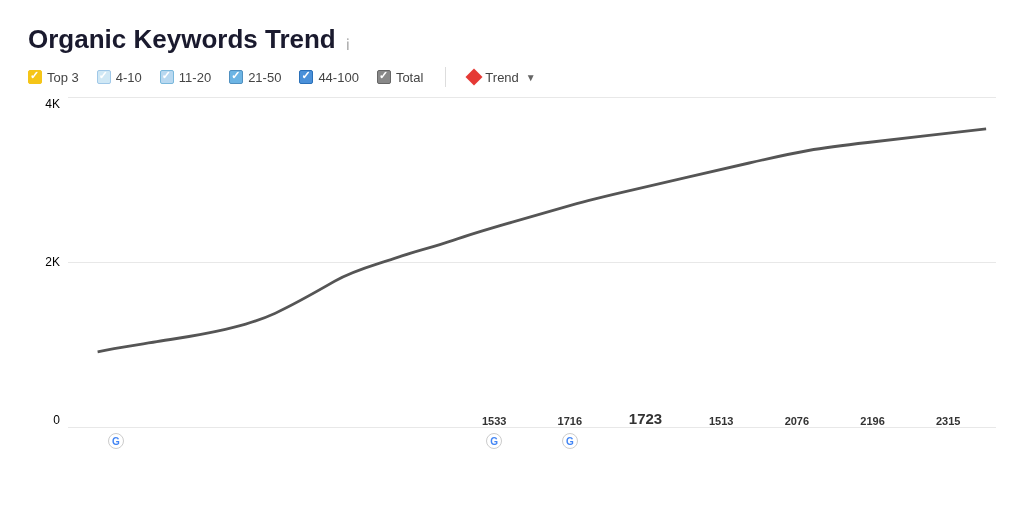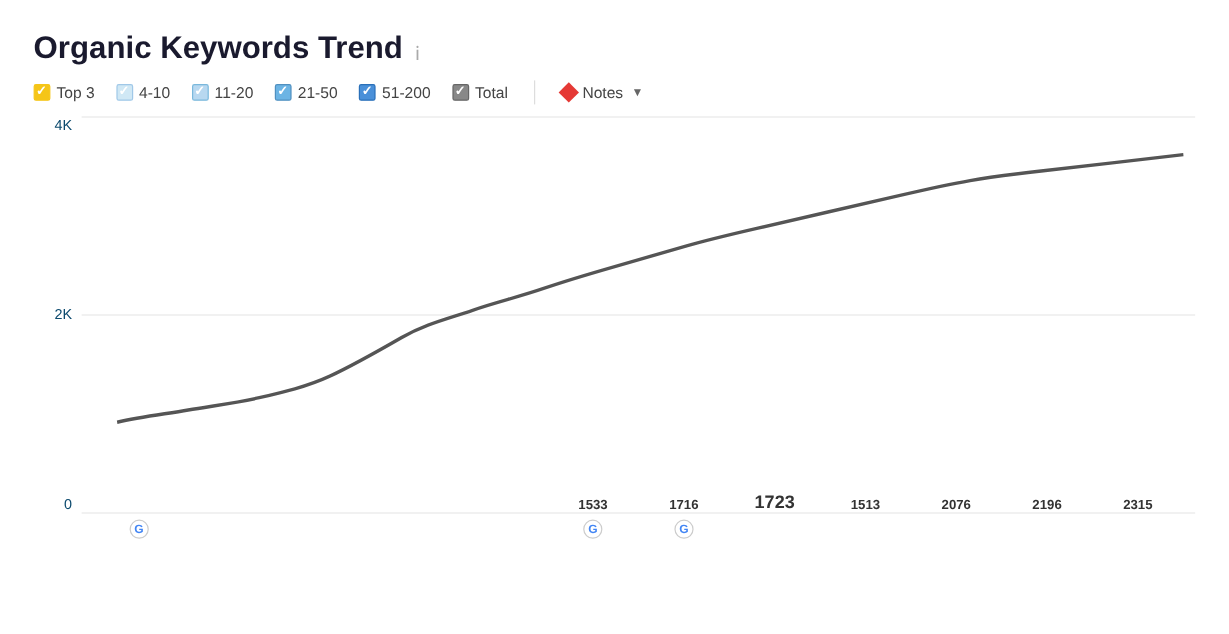--- a/index.html
+++ b/index.html
@@ -113,21 +113,21 @@
       bottom: 40px;
       width: 40px;
       display: flex;
       flex-direction: column;
       justify-content: space-between;
       align-items: flex-end;
       padding-right: 8px;
     }
     .y-label {
       font-size: 12px;
-      color: #0c4a6e;
+      color: #000000;
     }
     .chart-inner {
       position: absolute;
       left: 40px;
       right: 0;
       top: 0;
       bottom: 40px;
     }
     .grid-lines {
       position: absolute;
@@ -235,32 +235,32 @@
       <span>11-20</span>
     </div>
 
     <div class="legend-item">
       <span class="legend-checkbox r21-50 checked"></span>
       <span>21-50</span>
     </div>
 
     <div class="legend-item">
       <span class="legend-checkbox r51-100 checked"></span>
-      <span>51-200</span>
+      <span>44-100</span>
     </div>
 
     <div class="legend-item">
       <span class="legend-checkbox total checked"></span>
       <span>Total</span>
     </div>
     <div class="legend-divider"></div>
 
     <div class="notes-item">
       <span class="notes-diamond"></span>
-      <span>Notes</span>
+      <span>Trend</span>
       <span class="notes-arrow">▼</span>
     </div>
   </div>
 
   <div class="chart-area">
     <div class="y-axis">
       <span class="y-label">4K</span>
       <span class="y-label">2K</span>
       <span class="y-label">0</span>
     </div>

